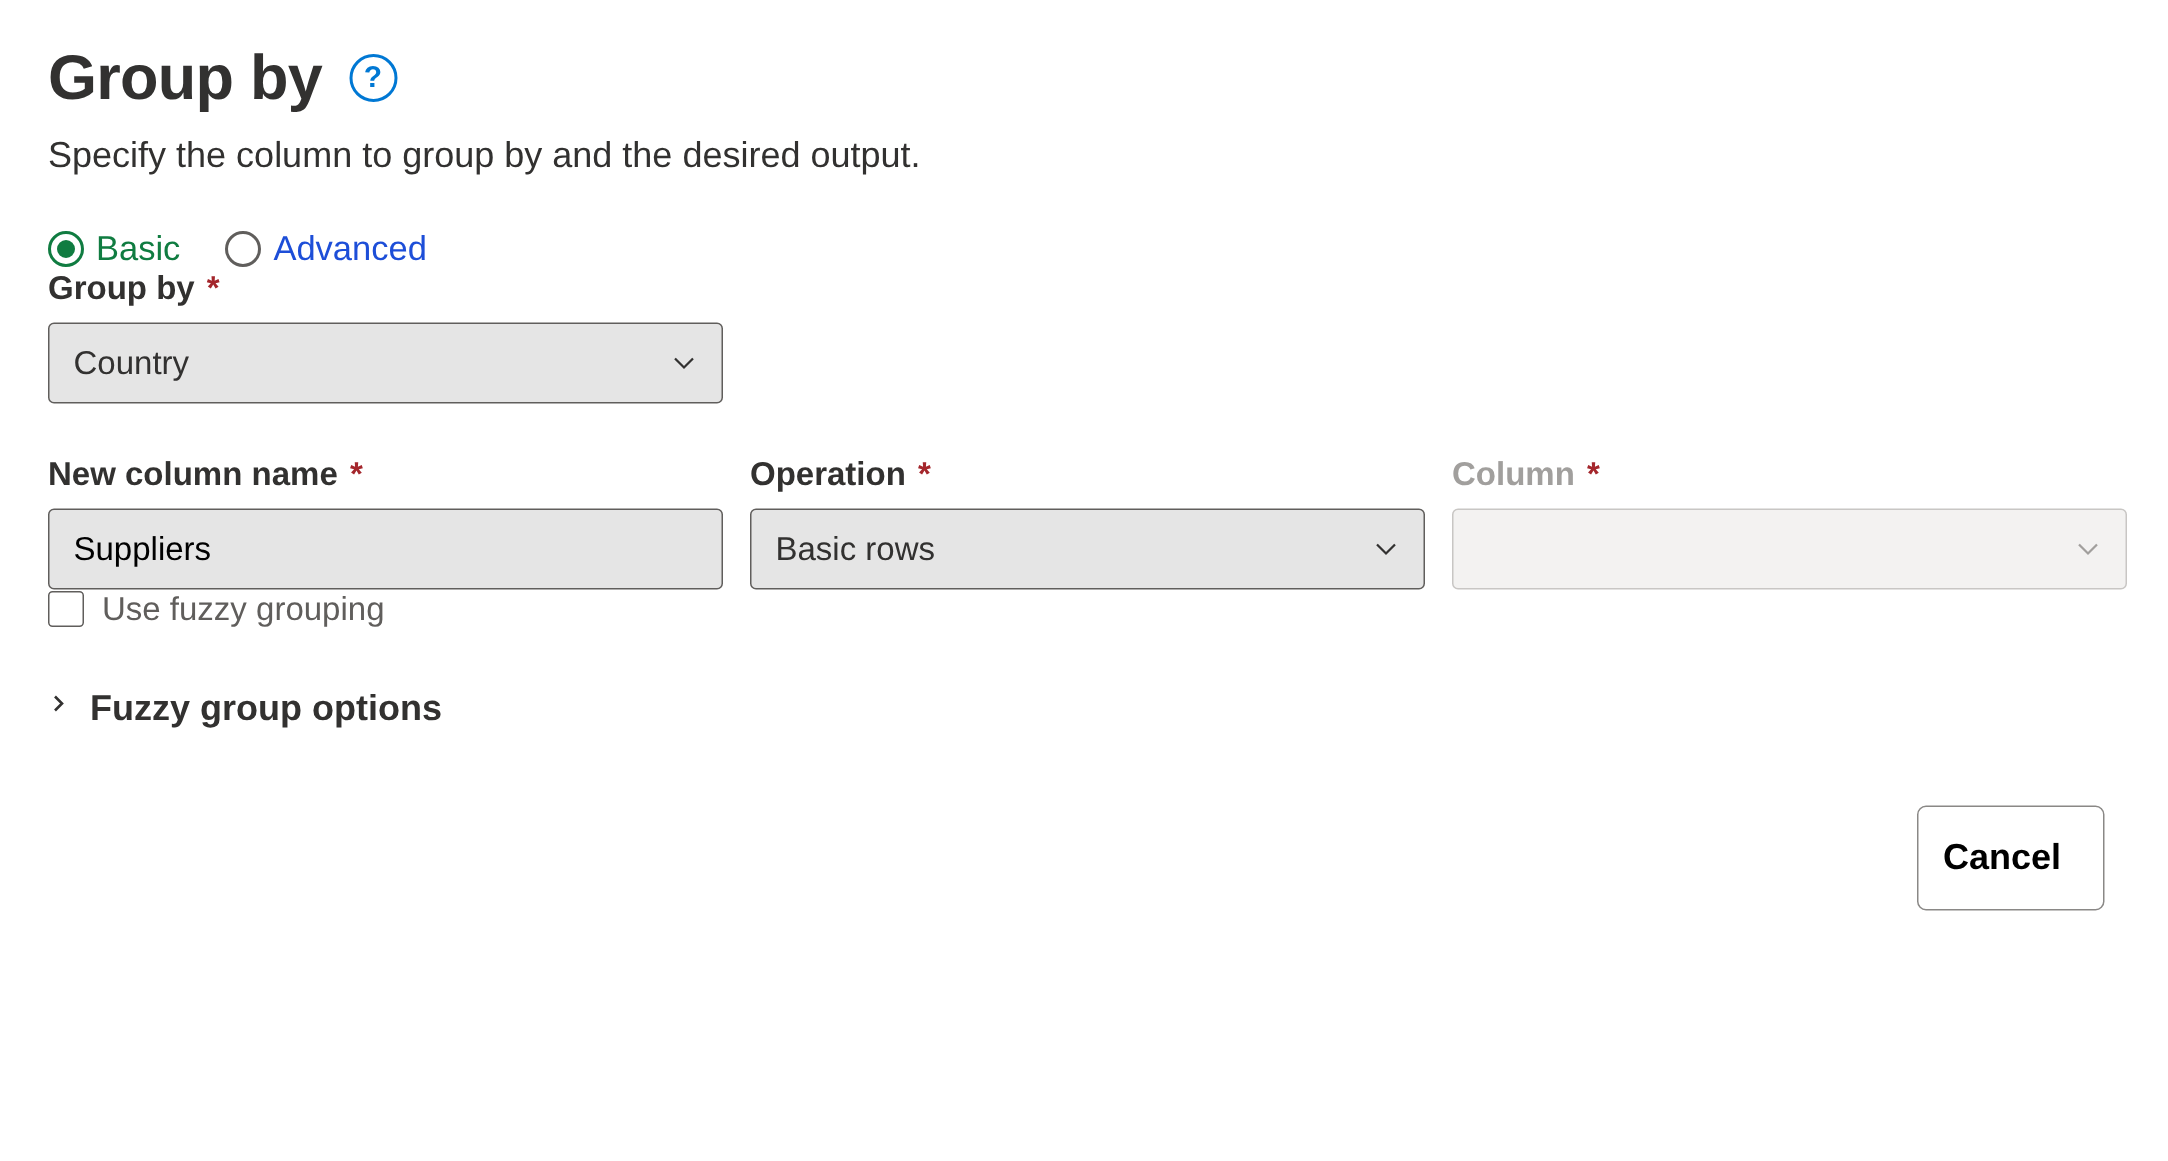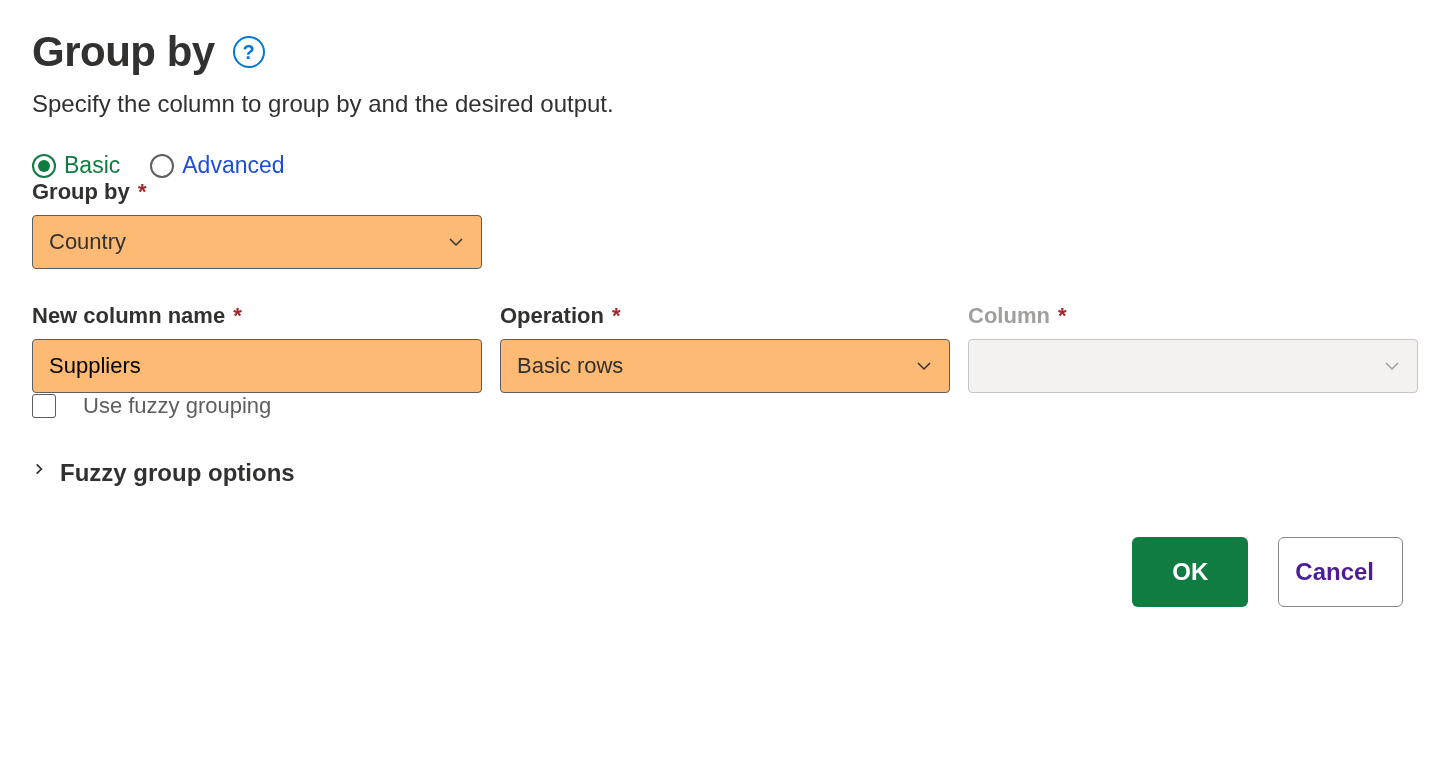--- a/index.html
+++ b/index.html
@@ -83,21 +83,21 @@
   .field-label.disabled { color: #a19f9d; }
   .req {
     color: #a4262c;
     margin-left: 2px;
   }
   .select-box, .text-input {
     width: 450px;
     height: 54px;
     border: 1px solid #605e5c;
     border-radius: 4px;
-    background: #fdba74;
+    background: #e5e5e5;
     padding: 0 16px;
     font-size: 22px;
     font-family: inherit;
     display: flex;
     align-items: center;
     justify-content: space-between;
     cursor: pointer;
   }
   .select-box.disabled {
     background: #f3f2f1;
@@ -114,21 +114,21 @@
   }
   .row {
     display: flex;
     gap: 18px;
     align-items: flex-end;
   }
   .groupby-block { margin-bottom: 34px; }
   .checkbox-row {
     display: flex;
     align-items: center;
-    gap: 27px;
+    gap: 12px;
     margin-bottom: 40px;
     cursor: pointer;
   }
   .checkbox-box {
     width: 24px;
     height: 24px;
     border: 1.5px solid #605e5c;
     border-radius: 3px;
   }
   .checkbox-label {
@@ -164,21 +164,21 @@
     justify-content: center;
     padding: 0 28px;
   }
   .btn-primary {
     background: #107c41;
     color: #ffffff;
     border: none;
   }
   .btn-secondary {
     background: #ffffff;
-    color: #4c1d95;
+    color: #000000;
     border: 1px solid #8a8886;
     padding-left: 16px;
   }
 </style>
 </head>
 <body>
 
 <div class="title-row">
   <h1 class="title">Group by</h1>
   <div class="help-circle">
@@ -254,15 +254,14 @@
 </div>
 
 <div class="collapsible-row">
   <svg width="14" height="20" viewBox="0 0 24 24" fill="none" stroke="#323130" stroke-width="3">
     <polyline points="8,4 16,12 8,20"></polyline>
   </svg>
   <span class="collapsible-title">Fuzzy group options</span>
 </div>
 
 <div class="footer">
-  <button class="btn btn-primary">OK</button>
   <button class="btn btn-secondary">Cancel</button>
 </div>
 
 </body></html>

